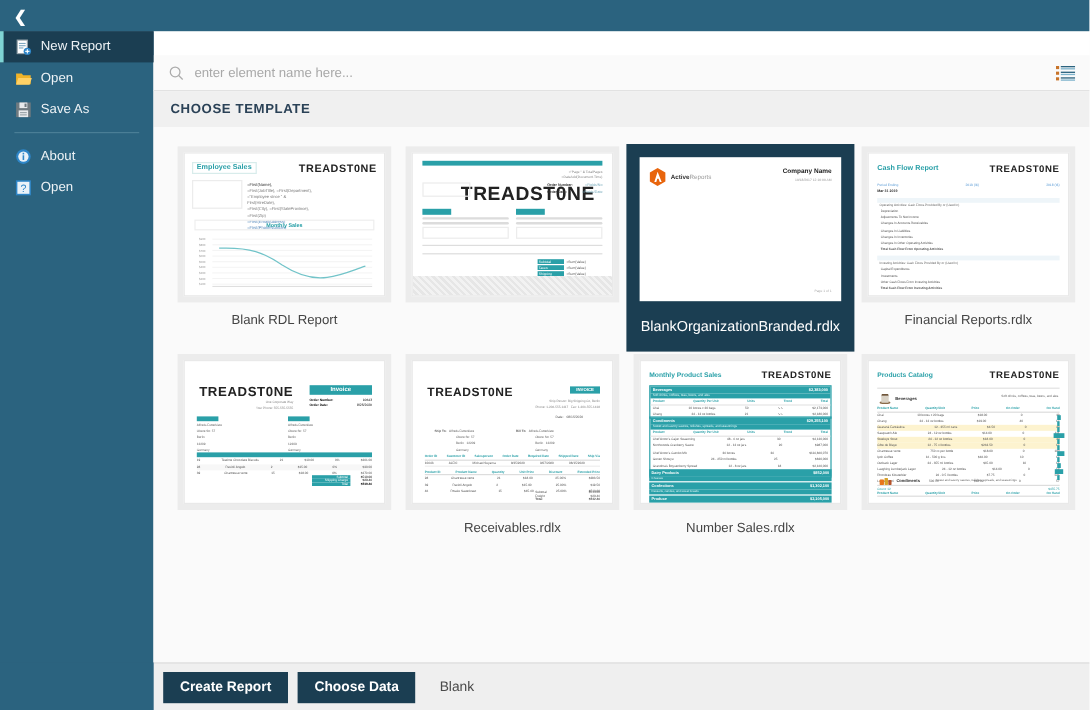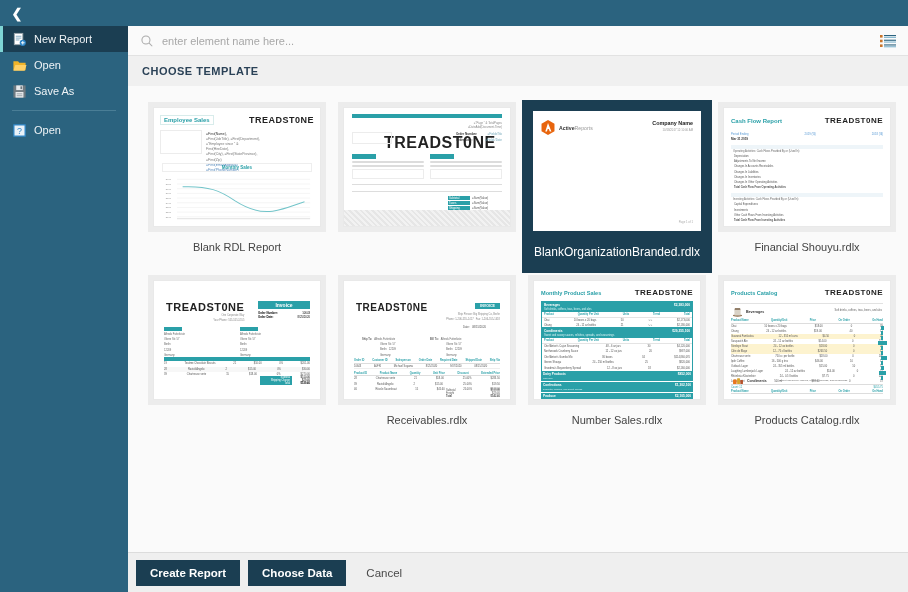--- a/index.html
+++ b/index.html
@@ -36,21 +36,21 @@
   }
   .side-item.active { background: #1b3e52; }
   .side-item.active::before {
     content: ""; position: absolute; left: 0; top: 0; bottom: 0; width: 3px; background: #7fd4d4;
   }
   .side-divider { height: 1px; background: #4a7e96; margin: 6px 12px 6px 12px; }
   .side-icon { width: 15px; height: 15px; flex: 0 0 15px; display: block; }
   .side-label { white-space: nowrap; }
 
   
-  .content { flex: 1 1 auto; display: flex; flex-direction: column; background: #fafafa; }
+  .content { flex: 1 1 auto; display: flex; flex-direction: column; background: #fafafa; margin-top: 20px; }
 
   .searchbar {
     height: 30px; flex: 0 0 30px; background: #fafafa; border-bottom: 1px solid #e2e2e2;
     display: flex; align-items: center; padding: 0 10px 0 12px;
   }
   .search-icon { width: 14px; height: 14px; flex: 0 0 14px; margin-right: 8px; opacity: .55; }
   .search-input {
     flex: 1 1 auto; border: none; outline: none; background: transparent;
     font-family: "Liberation Sans", sans-serif; font-size: 11px; color: #333;
   }
@@ -149,20 +149,29 @@
           <rect x="9" y="2.5" width="1.8" height="3" fill="#6f7a80"></rect>
           <rect x="3.8" y="8.5" width="8.4" height="6" fill="#e8eaec"></rect>
           <rect x="5" y="10" width="6" height="1" fill="#9aa3a8"></rect>
           <rect x="5" y="12" width="6" height="1" fill="#9aa3a8"></rect>
         </svg>
         <span class="side-label">Save As</span>
       </div>
 
       <div class="side-divider"></div>
 
+      <div class="side-item">
+        <svg class="side-icon" viewBox="0 0 16 16">
+          <circle cx="8" cy="8" r="6.5" fill="#2e86c8"></circle>
+          <circle cx="8" cy="8" r="4.6" fill="#eaf2f8"></circle>
+          <rect x="7.3" y="6.8" width="1.4" height="4.2" fill="#2e86c8"></rect>
+          <rect x="7.3" y="4.6" width="1.4" height="1.5" fill="#2e86c8"></rect>
+        </svg>
+        <span class="side-label">About</span>
+      </div>
 
       <div class="side-item">
         <svg class="side-icon" viewBox="0 0 16 16">
           <rect x="2" y="2" width="12" height="12" fill="#eaf2f8" stroke="#2e86c8" stroke-width="1.3"></rect>
           <text x="8" y="12" font-size="9.5" font-family="Liberation Sans, sans-serif" fill="#2e86c8" text-anchor="middle">?</text>
         </svg>
         <span class="side-label">Open</span>
       </div>
     </div>
 
@@ -355,21 +364,21 @@
                     <div>Capital Expenditures</div>
                       <div>Investments</div>
                       <div>Other Cash Flows From Investing Activities</div>
                     <div style="font-weight:bold;">Total Cash Flow From Investing Activities</div>
                   </div>
                   <div style="background:#eef5f9;height:4px;margin-top:3px;"></div>
 
                 </div>
               </div>
             </div>
-            <div class="caption">Financial Shouyu.rdlx</div>
+            <div class="caption">Financial Reports.rdlx</div>
           </div>
 
           <div class="card">
             <div class="thumb-wrap">
               <div class="page">
                 <div style="position:absolute;left:12px;top:20px;">
                   <div class="tst" style="font-size:11px;">TREADST0NE</div>
                   <div style="font-size:2.6px;color:#888;text-align:right;line-height:1.8;margin-top:1px;">
                     <div>One Corporate Way</div>
                       <div>Your Phone: 555-555-5555</div>
@@ -807,28 +816,27 @@
                 </div>
                 <div style="position:absolute;left:7px;bottom:5px;right:7px;display:flex;justify-content:space-between;font-size:2.6px;font-weight:bold;color:#2aa0a8;border-bottom:1px solid #ddd;">
                   <span>Product Name</span>
                     <span>Quantity/Unit</span>
                   <span>Price</span>
                     <span>On Order</span>
                   <span>On Hand</span>
                 </div>
               </div>
             </div>
-            <div class="caption">Products Catalog.rdlx</div>
           </div>
 
         </div>
       </div>
 
       <div class="footer">
         <button class="btn">Create Report</button>
         <button class="btn">Choose Data</button>
-        <button class="btn-link">Cancel</button>
+        <button class="btn-link">Blank</button>
       </div>
     </div>
   </div>
 
   <div class="left-rail"></div>
 </div>
 
 </body></html>

